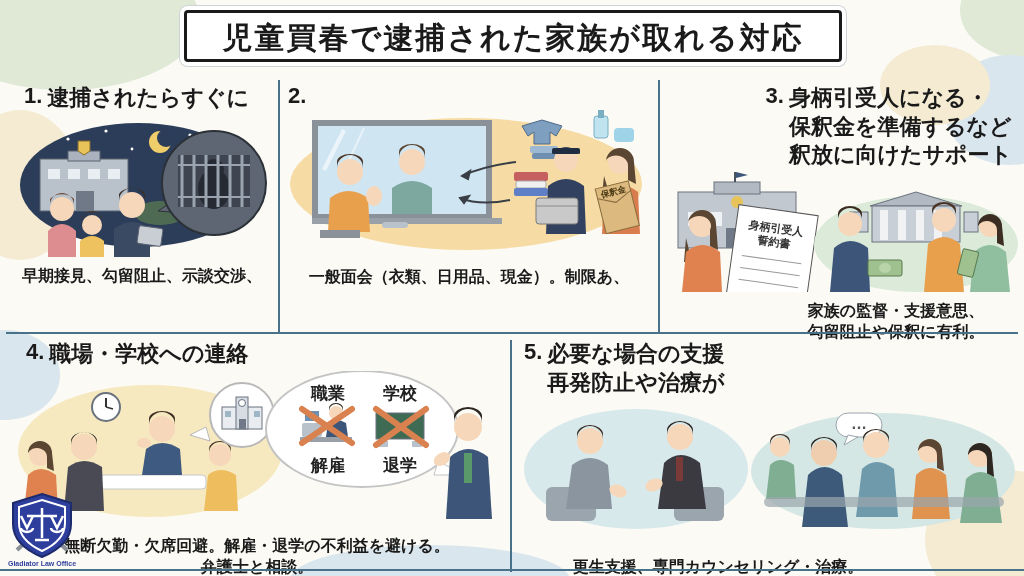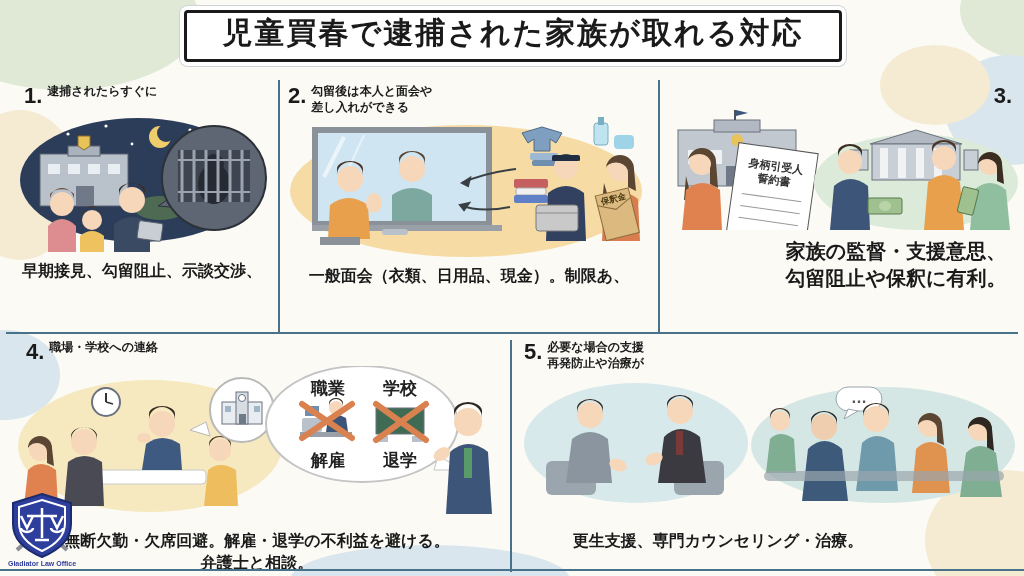--- a/index.html
+++ b/index.html
@@ -6,29 +6,29 @@
   body { font-family:"Liberation Sans","DejaVu Sans",sans-serif; }
   .canvas { position:relative; width:1024px; height:576px; background:#fbfaf5; overflow:hidden; color:#1a1a1a; }
   .blob { position:absolute; border-radius:50%; z-index:0; }
   .blob.green { background:#dfe9d6; }
   .blob.cream { background:#f4ebd2; }
   .blob.blue  { background:#d9e6ed; }
 
   .title-box { position:absolute; left:184px; top:10px; width:658px; height:52px; z-index:5;
     background:#ffffff; border:3px solid #1a1a1a; border-radius:4px;
     box-shadow:0 0 0 4px #ffffff, 0 0 0 5px #cdd3d6;
-    display:flex; align-items:flex-start; justify-content:center; }
+    display:flex; align-items:flex-end; justify-content:center; }
   .title-box h1 { font-size:30px; font-weight:bold; letter-spacing:2px; }
 
   .divider { position:absolute; background:#47728a; z-index:4; }
 
   .section { position:absolute; z-index:3; }
   .heading { display:flex; gap:5px; align-items:flex-start; }
   .num { font-size:22px; font-weight:bold; line-height:1.1; }
-  .heading-text { font-size:12px; font-weight:bold; line-height:1.3; }
+  .heading-text { font-size:22px; font-weight:bold; line-height:1.3; }
   .caption { font-weight:bold; text-align:center; line-height:1.35; }
 
   svg text { font-family:"Liberation Sans","DejaVu Sans",sans-serif; }
 
   .logo { position:absolute; left:4px; top:492px; width:76px; z-index:6; text-align:center; }
   .logo-label { font-size:7px; font-weight:bold; color:#2e3e9c; margin-top:-2px; }
 </style>
 </head>
 <body>
 
@@ -113,24 +113,20 @@
       </g>
     </svg>
     <div class="caption" style="font-size:16px; margin-top:4px;">
       <div>早期接見、勾留阻止、示談交渉、</div>
     </div>
   </div>
 
   <div class="section" style="left:284px; top:84px; width:370px; height:246px;">
     <div class="heading" style="padding-left:4px;">
       <span class="num">2.</span>
-      <span class="heading-text">
-        <div>勾留後は本人と面会や</div>
-        <div>差し入れができる</div>
-      </span>
     </div>
     <svg width="370" height="142" viewBox="0 0 370 142" style="margin-top:2px;">
       <ellipse cx="182" cy="74" rx="176" ry="66" fill="#f6dca4"></ellipse>
       <g>
         <rect x="28" y="10" width="180" height="100" fill="#8b9198"></rect>
         <rect x="34" y="16" width="168" height="88" fill="#cfe6f2"></rect>
         <line x1="60" y1="20" x2="40" y2="60" stroke="#ffffff" stroke-width="4" opacity="0.6"></line>
         <line x1="80" y1="18" x2="56" y2="70" stroke="#ffffff" stroke-width="2" opacity="0.5"></line>
         <rect x="28" y="108" width="190" height="6" fill="#9aa0a8"></rect>
       </g>
@@ -177,28 +173,33 @@
         <path d="M322 52 a14 14 0 0 1 28 0 l2 22 l-8 -4 l0 -14 a12 10 0 0 0 -22 -6 Z" fill="#5a4632"></path>
         <path d="M320 66 l-2 20 l8 0 Z" fill="#5a4632"></path>
         <path d="M318 124 L320 82 Q336 68 354 82 L356 124 Z" fill="#d97d4e"></path>
         <g transform="rotate(-14 334 96)">
           <rect x="316" y="74" width="34" height="46" fill="#dcb97e" stroke="#8a6d3f"></rect>
           <path d="M316 84 L333 92 L350 84" fill="none" stroke="#8a6d3f"></path>
           <text x="333" y="84" font-size="8.5" font-weight="bold" fill="#4a3a14" text-anchor="middle">保釈金</text>
         </g>
       </g>
     </svg>
-    <div class="caption" style="font-size:16px; margin-top:2px;">
+    <div class="caption" style="font-size:16px; margin-top:10px;">
       <div>一般面会（衣類、日用品、現金）。制限あ、</div>
     </div>
   </div>
 
   <div class="section" style="left:664px; top:84px; width:354px; height:246px;">
     <div class="heading" style="justify-content:flex-end; padding-right:6px;">
       <span class="num">3.</span>
+      <span class="heading-text">
+        <div>身柄引受人になる・</div>
+        <div>保釈金を準備するなど</div>
+        <div>釈放に向けたサポート</div>
+      </span>
     </div>
     <svg width="354" height="120" viewBox="0 0 354 120" style="margin-top:2px;">
       <g>
         <rect x="14" y="20" width="118" height="56" fill="#c2c8cf" stroke="#6a727e"></rect>
         <rect x="50" y="10" width="46" height="12" fill="#b2b9c2" stroke="#6a727e"></rect>
         <rect x="70" y="0" width="2" height="10" fill="#4a525e"></rect>
           <path d="M72 0 L84 3 L72 6 Z" fill="#3c5578"></path>
         <circle cx="73" cy="30" r="6" fill="#e8c35a"></circle>
         <rect x="24" y="40" width="12" height="14" fill="#eef2f5"></rect>
           <rect x="46" y="40" width="12" height="14" fill="#eef2f5"></rect>
@@ -240,21 +241,21 @@
         <ellipse cx="221" cy="96" rx="6" ry="5" fill="#b8d4a8"></ellipse>
         <circle cx="280" cy="48" r="12" fill="#f6d7ba"></circle>
           <path d="M268 44 a12 12 0 0 1 24 0 l0 -6 a12 8 0 0 0 -24 0 Z" fill="#4a3527"></path>
         <path d="M260 120 L264 72 Q280 58 296 72 L300 120 Z" fill="#e8a04c"></path>
         <circle cx="326" cy="54" r="11" fill="#f6d7ba"></circle>
         <path d="M314 54 a12 12 0 0 1 24 0 l2 20 l-7 -3 l0 -13 a10 9 0 0 0 -19 -4 Z" fill="#3b2d22"></path>
         <path d="M306 120 L310 80 Q326 66 342 80 L346 120 Z" fill="#8fbf9f"></path>
         <rect x="296" y="78" width="16" height="26" rx="2" transform="rotate(14 304 91)" fill="#9fc08f" stroke="#5a7a4e"></rect>
       </g>
     </svg>
-    <div class="caption" style="font-size:20px; margin-top:4px; padding-left:110px;">
+    <div class="caption" style="font-size:16px; margin-top:4px; padding-left:110px;">
       <div>家族の監督・支援意思、</div>
       <div>勾留阻止や保釈に有利。</div>
     </div>
   </div>
 
   <div class="section" style="left:10px; top:340px; width:494px; height:226px;">
     <div class="heading" style="padding-left:16px;">
       <span class="num">4.</span>
       <span class="heading-text">
         <div>職場・学校への連絡</div>

